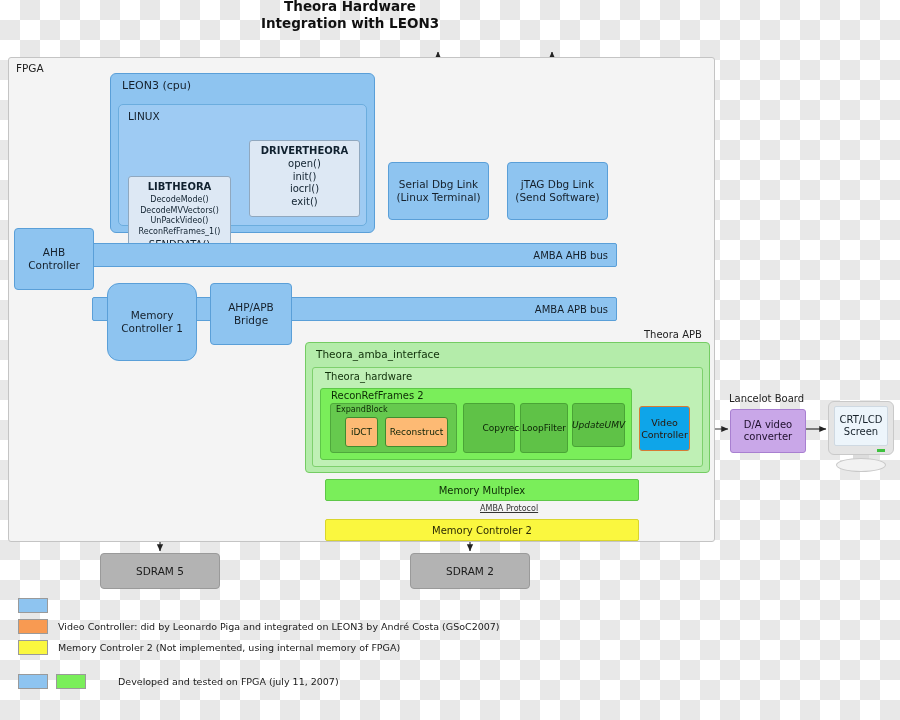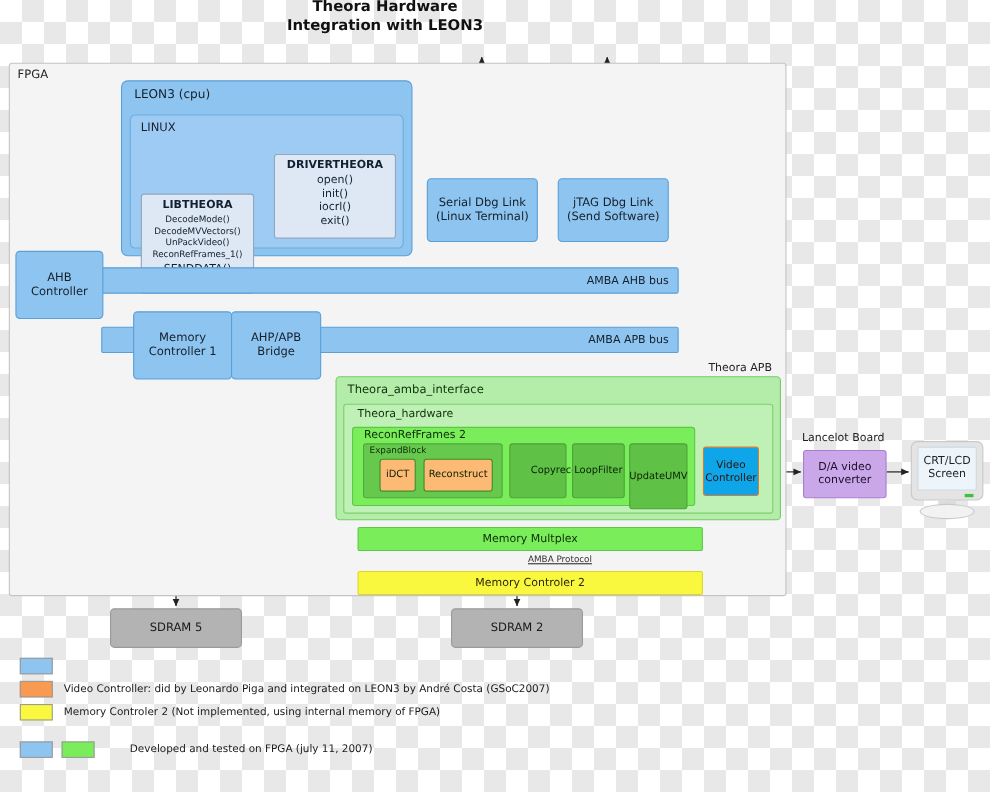--- a/index.html
+++ b/index.html
@@ -50,21 +50,21 @@
   .box-head { font-size:10px; font-weight:bold; color:#10212f; text-align:center; margin-top:4px; }
   .fnlist { font-size:8px; color:#10212f; text-align:center; line-height:10.5px; margin-top:3px; }
   .fnlist.big { font-size:10px; line-height:12px; margin-top:2px; }
   #drivertheora .box-head { text-align:center; }
   #drivertheora .fnlist { font-size:10px; line-height:12.5px; margin-top:2px; }
 
   #serial-dbg { left:388px; top:162px; width:101px; height:58px; }
   #jtag-dbg   { left:507px; top:162px; width:101px; height:58px; }
 
   #ahb-ctrl { left:14px; top:228px; width:80px; height:62px; }
-  #mem-ctrl1 { left:121px; top:283px; width:90px; height:62px; }
+  #mem-ctrl1 { left:107px; top:283px; width:90px; height:78px;border-radius:12px; }
   #apb-bridge { left:210px; top:283px; width:82px; height:62px; }
 
   .bus {
     background:#8ec4f0; border:1px solid #5a9fd8;
     font-size:10px; color:#15202b;
     display:flex; align-items:center; justify-content:flex-end;
     padding-right:8px; border-radius:2px;
   }
   #ahb-bus { left:92px; top:243px; width:525px; height:24px; }
   #apb-bus { left:92px; top:297px; width:525px; height:24px; }
@@ -96,21 +96,21 @@
     font-size:9px; color:#0b2206;
   }
   #idct { left:345px; top:417px; width:33px; height:30px; }
   #reconstruct { left:385px; top:417px; width:63px; height:30px; }
   .mdgreen {
     background:#5fc247; border:1px solid #4aa436; border-radius:3px;
     font-size:9px; color:#0b2206;
   }
   #copyrecon { left:463px; top:403px; width:52px; height:50px;padding-left:35px; }
   #loopfilter { left:520px; top:403px; width:48px; height:50px; }
-  #updateumv { left:572px; top:403px; width:53px; height:60px; }
+  #updateumv { left:572px; top:403px; width:53px; height:44px;font-style:italic; }
 
   #video-ctrl {
     left:639px; top:406px; width:51px; height:45px;
     background:#0ea5e9; border:1px solid #d77b34; border-radius:3px;
     font-size:9.5px; line-height:12px; color:#2b1405;
   }
 
   #mem-mux {
     left:325px; top:479px; width:314px; height:22px;
     background:#7aee5a; border:1px solid #5ec748; border-radius:2px;

